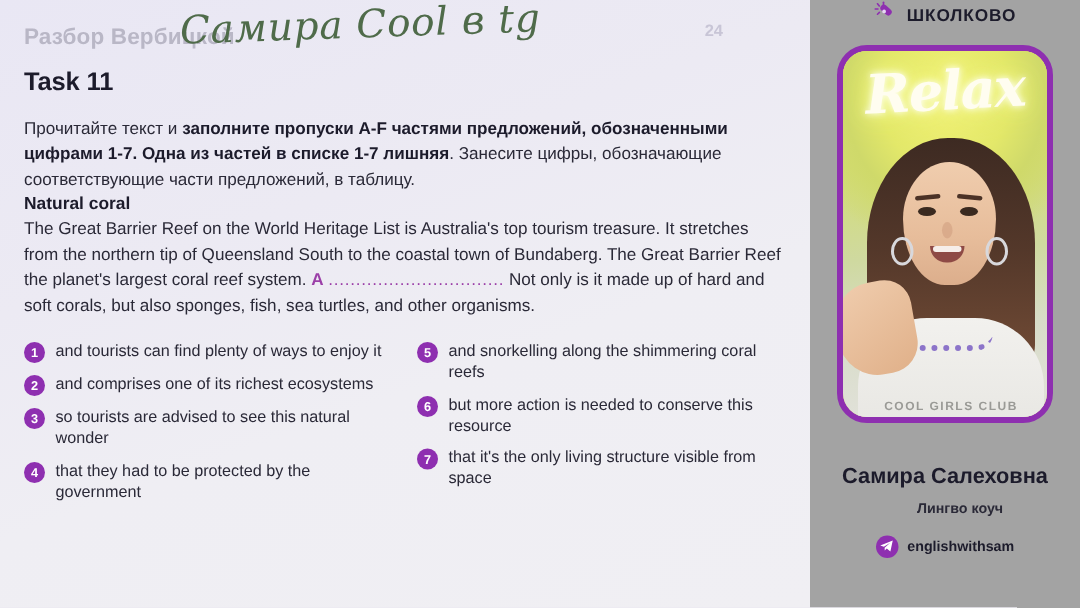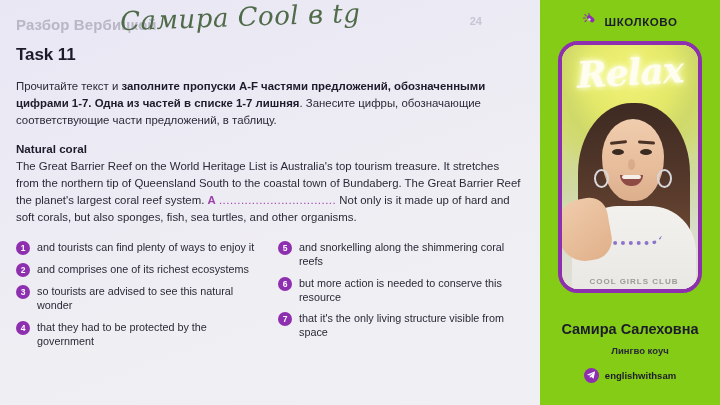--- a/index.html
+++ b/index.html
@@ -60,21 +60,20 @@
     font-weight: 700;
     color: #1c1b2b;
     letter-spacing: -.1px;
     margin: 3px 0 13px 0;
   }
 
   .instructions {
     font-size: 11.4px;
     line-height: 1.48;
     color: #2a2937;
-    margin-bottom: 13px;
     max-width: 500px;
   }
   .instructions b { font-weight: 700; color: #1c1b2b; }
 
   .passage-title {
     font-size: 11.6px;
     font-weight: 700;
     color: #1c1b2b;
     margin-bottom: 3px;
   }
@@ -115,25 +114,25 @@
   .opt-text {
     font-size: 10.8px;
     line-height: 1.32;
     color: #2a2937;
   }
 
   
   .sidebar {
     position: relative;
     width: 180px; height: 405px;
-    background: #84cc16;
+    background: #a3a3a3;
     display: flex;
     flex-direction: column;
     align-items: center;
-    padding-top: 12px;
+    padding-top: 0;
   }
   .brand {
     display: flex;
     align-items: center;
     gap: 6px;
     margin-bottom: 9px;
   }
   .brand-name {
     font-size: 11.5px;
     font-weight: 700;
@@ -191,21 +190,21 @@
   .eye.r { left:78px; }
   .nose { position:absolute; left:66px; top:114px; width:7px; height:11px; background:#d3a183; border-radius:50%; opacity:.65; }
   .mouth { position:absolute; left:58px; top:130px; width:23px; height:11px; background:#8e4a45; border-radius:0 0 12px 12px; }
   .teeth { position:absolute; left:60px; top:130px; width:19px; height:4px; background:#f6eee9; border-radius:2px; }
   .earring { position:absolute; width:15px; height:19px; border:2px solid #d8d8dc; border-radius:50%; top:124px; }
   .earring.l { left:32px; }
   .earring.r { left:95px; }
   .shirt {
     position: absolute;
     left: 10px; bottom: 0;
-    width: 124px; height: 83px;
+    width: 124px; height: 66px;
     background: linear-gradient(180deg, #f2f1ee 0%, #e9e8e4 100%);
     border-radius: 46px 46px 0 0;
   }
   .necklace {
     position: absolute;
     left: 42px; bottom: 44px;
     width: 58px; height: 12px;
     border-bottom: 4px dotted #7b5fc4;
     border-radius: 0 0 30px 30px;
     opacity: .85;

